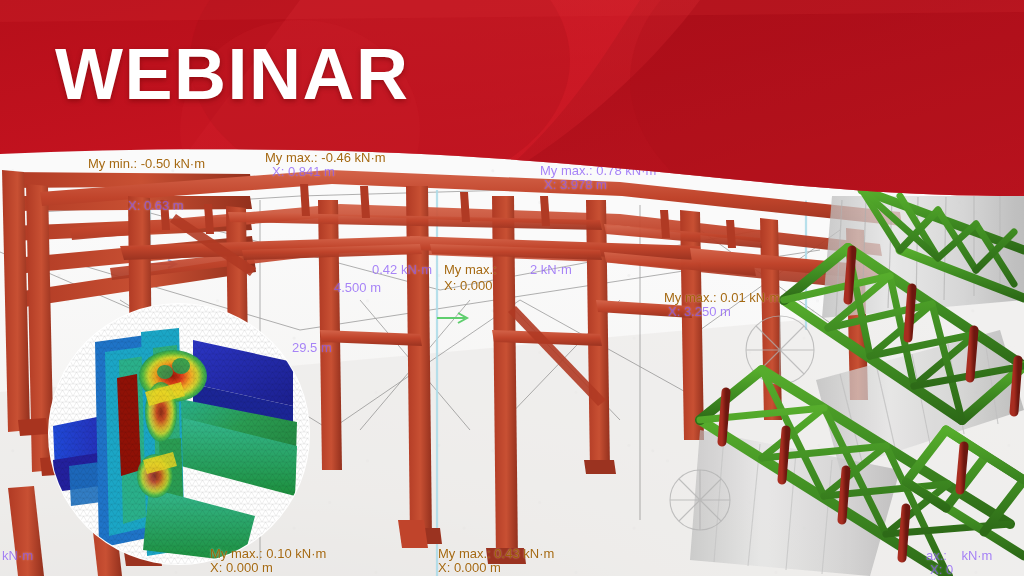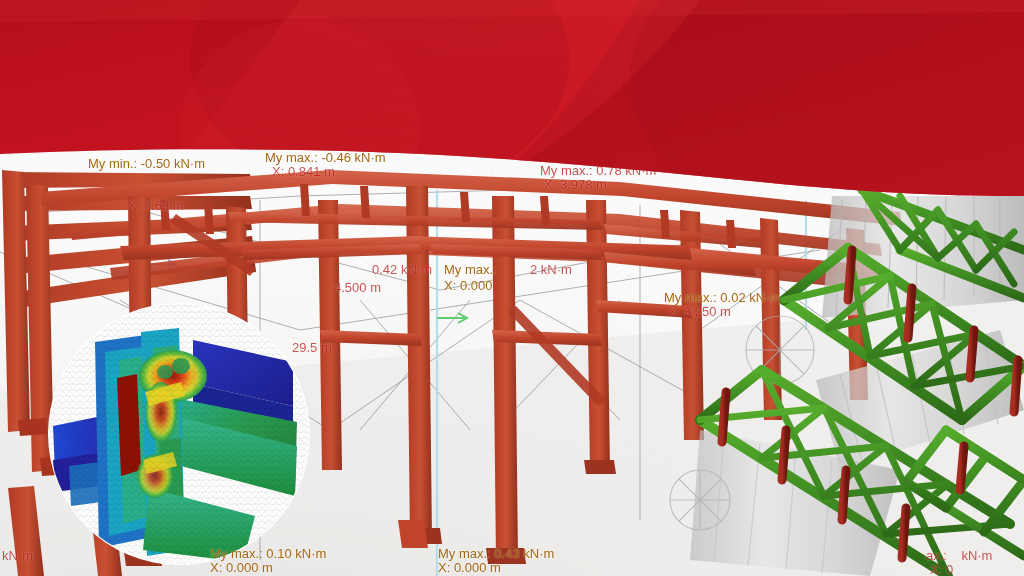--- a/index.html
+++ b/index.html
@@ -61,21 +61,21 @@
     position:absolute;
     color:#7fb4c4;
     font-family:"Liberation Sans","DejaVu Sans",sans-serif;
     font-size:13px;
     line-height:15px;
     white-space:pre;
     opacity:.88;
     text-shadow:0 0 2px rgba(255,255,255,.65);
     pointer-events:none;
   }
-  .cad-label.dim{color:#b91c1c;opacity:.75;}
+  .cad-label.dim{color:#8b5cf6;opacity:.75;}
   .cad-label.strong{color:#a16207;opacity:.95;}
 </style>
 </head>
 <body>
 
 <div id="stage">
 
   <div class="scene">
     <div class="scene-bg"></div>
     <div class="scene-noise"></div>
@@ -397,21 +397,21 @@
       <div class="cad-label strong" style="left: 265px; top: 150px; text-align: right;">My max.: -0.46 kN·m</div>
       <div class="cad-label dim" style="left: 272px; top: 164px;">X: 0.841 m</div>
       <div class="cad-label dim" style="left: 540px; top: 163px;">My max.: 0.78 kN·m</div>
       <div class="cad-label dim" style="left: 544px; top: 177px;">X: 3.978 m</div>
       <div class="cad-label dim" style="left: 372px; top: 262px;">0.42 kN·m</div>
       <div class="cad-label dim" style="left: 334px; top: 280px;">4.500 m</div>
       <div class="cad-label strong" style="left: 444px; top: 262px;">My max.:</div>
       <div class="cad-label strong" style="left: 444px; top: 278px;">X: 0.000</div>
       <div class="cad-label dim" style="left: 530px; top: 262px;">2 kN·m</div>
       <div class="cad-label dim" style="left: 292px; top: 340px;">29.5 m</div>
-      <div class="cad-label strong" style="left: 664px; top: 290px;">My max.: 0.02 kN·m</div>
+      <div class="cad-label strong" style="left: 664px; top: 290px;">My max.: 0.01 kN·m</div>
       <div class="cad-label dim" style="left: 668px; top: 304px;">X: 3.250 m</div>
       <div class="cad-label strong" style="left: 210px; top: 546px;">My max.: 0.10 kN·m</div>
       <div class="cad-label strong" style="left: 210px; top: 560px;">X: 0.000 m</div>
       <div class="cad-label strong" style="left: 438px; top: 546px;">My max.: 0.43 kN·m</div>
       <div class="cad-label strong" style="left: 438px; top: 560px;">X: 0.000 m</div>
       <div class="cad-label dim" style="left: 2px; top: 548px;">kN·m</div>
       <div class="cad-label dim" style="left: 926px; top: 548px;">ax.:    kN·m</div>
       <div class="cad-label dim" style="left: 930px; top: 562px;">X: 0</div>
     </div>
 
@@ -448,20 +448,21 @@
 
         <ellipse cx="380" cy="60" rx="190" ry="135" fill="#9e0d16" opacity=".22"></ellipse>
         <ellipse cx="300" cy="130" rx="120" ry="110" fill="#d4212c" opacity=".20"></ellipse>
 
         <ellipse cx="860" cy="80" rx="230" ry="160" fill="#a90e18" opacity=".28"></ellipse>
 
         <path d="M0,0 L1024,0 L1024,12 L0,22 Z" fill="#e0303a" opacity=".18"></path>
       </g>
     </svg>
 
+    <div class="banner-title">WEBINAR</div>
 
     <div class="webicon">
       <svg viewBox="0 0 180 140">
 
         <g>
           <rect x="16" y="14" width="118" height="84" rx="4" fill="#ffffff" stroke="#111111" stroke-width="7"></rect>
         </g>
 
         <g>
           <path d="M4,100 L146,100 L160,124 L-10,124 Z" fill="#d8d8d8" stroke="#111111" stroke-width="7" stroke-linejoin="round"></path>

